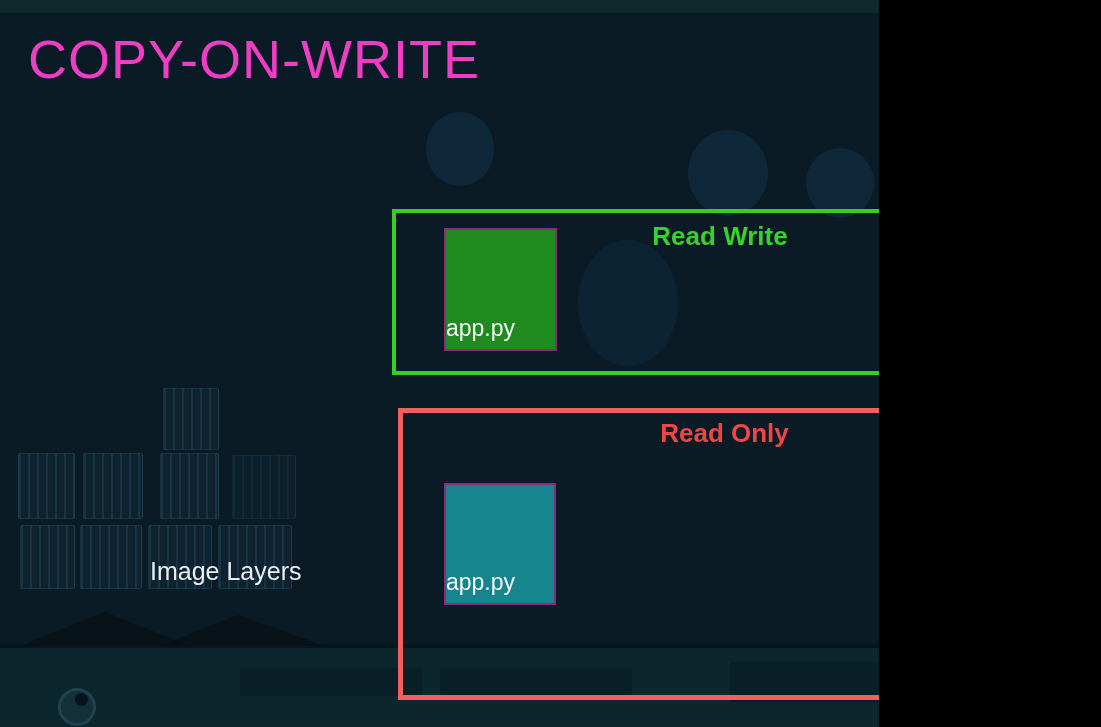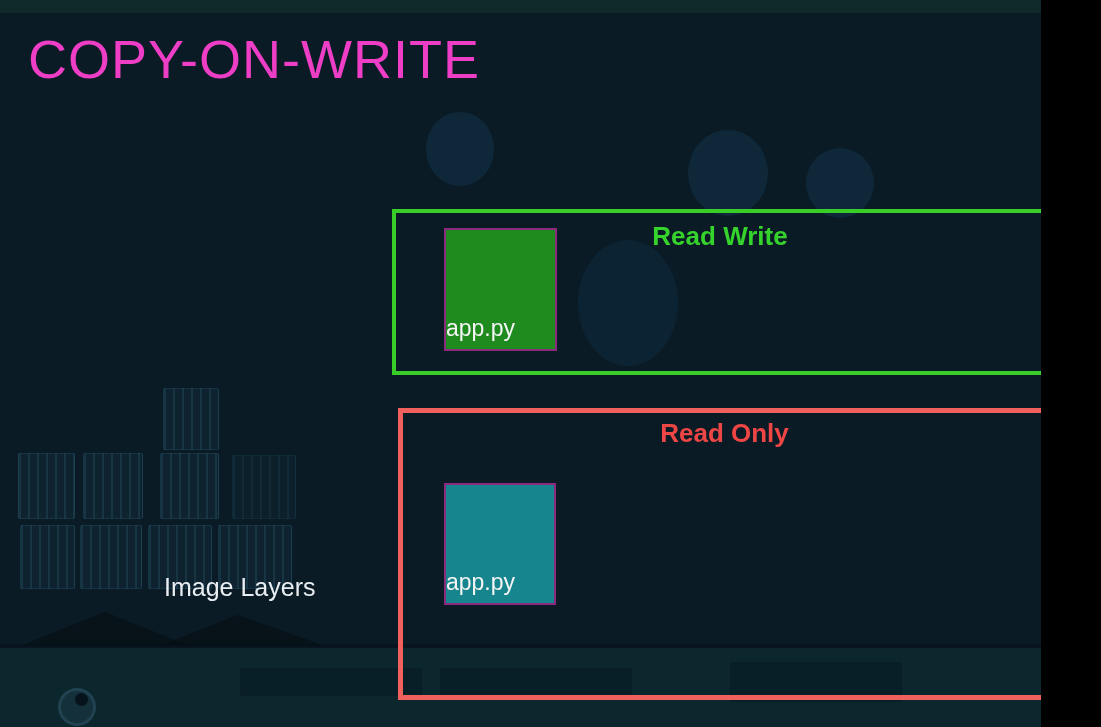--- a/index.html
+++ b/index.html
@@ -11,21 +11,21 @@
     --read-only:#ee4645;
     --read-only-border:#f0605c;
     --container-file-fill:#1f8b1f;
     --image-file-fill:#17858e;
     --file-border:#8a2b7d;
     --file-text:#f5f5f5;
   }
   html,body{margin:0;padding:0;background:#000;}
   .slide{
     position:relative;
-    width:1041px;height:727px;
+    width:879px;height:727px;
     background:var(--background);
     overflow:hidden;
     font-family:"Liberation Sans", sans-serif;
   }
   .abs{position:absolute;}
 
   
   .top-strip{left:0;top:0;width:1101px;height:13px;background:rgba(22,58,46,0.45);}
   .bubble{border-radius:50%;background:rgba(45,110,160,0.16);}
   .bubble.b1{left:426px;top:112px;width:68px;height:74px;}
@@ -74,21 +74,21 @@
   
   .slide-title{
     left:28px;top:30px;margin:0;
     font-size:54px;font-weight:400;letter-spacing:1px;line-height:1.1;
     color:var(--title);
   }
   .row-label{
     font-size:25px;color:var(--label-text);white-space:nowrap;
   }
   .row-label.container{left:150px;top:249px;}
-  .row-label.image{left:164px;top:557px;margin-top:16px;}
+  .row-label.image{left:150px;top:557px;}
 
   .layer-box{box-sizing:border-box;}
   .rw-box{
     left:392px;top:209px;width:656px;height:166px;
     border:4px solid var(--read-write-border);
   }
   .ro-box{
     left:398px;top:408px;width:653px;height:292px;
     border:5px solid var(--read-only-border);
   }

